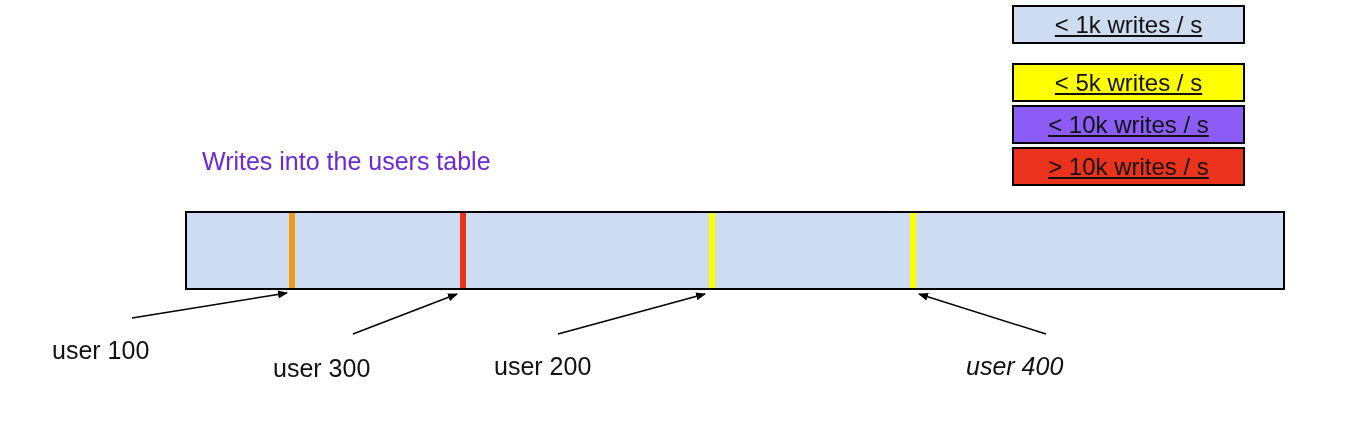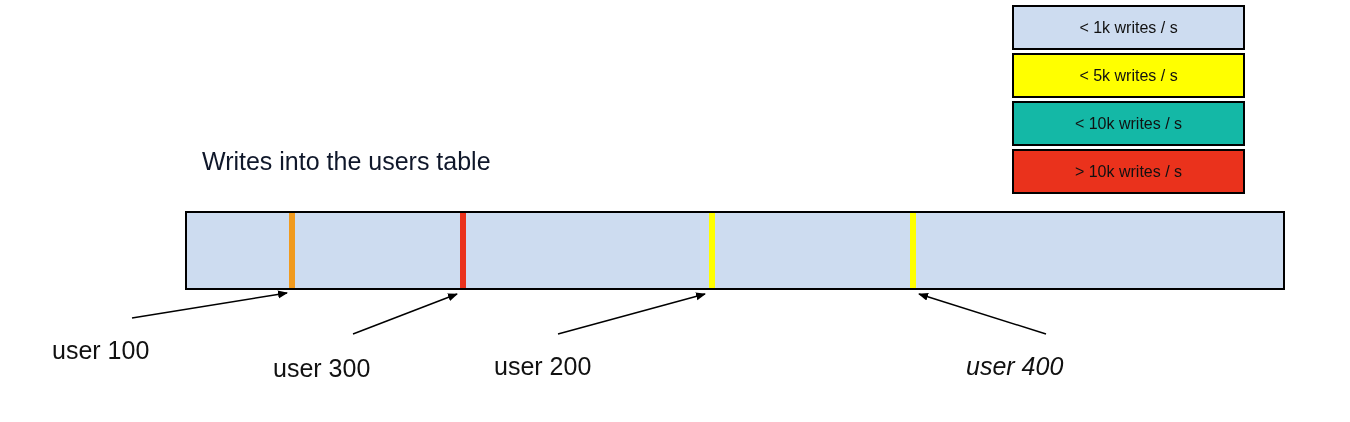--- a/index.html
+++ b/index.html
@@ -15,44 +15,45 @@
     background: #ffffff;
     overflow: hidden;
   }
 
   
   .title {
     position: absolute;
     left: 202px;
     top: 147px;
     font-size: 25px;
-    color: #0f172a;
+    color: #6d28d9;
     white-space: nowrap;
   }
 
   
   .legend {
     position: absolute;
     left: 1012px;
     top: 5px;
     width: 233px;
     display: flex;
     flex-direction: column;
     gap: 3px;
   }
   .legend-row {
     box-sizing: border-box;
-    height: 45px;
+    height: 39px;
     border: 2px solid #000000;
     display: flex;
     align-items: center;
     justify-content: center;
-    font-size: 16px;
+    font-size: 24px;
     color: #111111;
     white-space: nowrap;
+    text-decoration: underline;
   }
 
   
   .bar {
     position: absolute;
     left: 185px;
     top: 211px;
     width: 1100px;
     height: 79px;
     box-sizing: border-box;
@@ -93,22 +94,22 @@
 </style>
 </head>
 <body>
 
 <div class="canvas">
 
   <div class="title">Writes into the users table</div>
 
   <div class="legend">
     <div class="legend-row" style="background-color: rgb(205, 220, 240);">&lt; 1k writes / s</div>
-    <div class="legend-row" style="background-color: rgb(255, 255, 0);">&lt; 5k writes / s</div>
-    <div class="legend-row" style="background-color: #14b8a6;">&lt; 10k writes / s</div>
+    <div class="legend-row" style="background-color: rgb(255, 255, 0); margin-top: 16px;">&lt; 5k writes / s</div>
+    <div class="legend-row" style="background-color: #8b5cf6;">&lt; 10k writes / s</div>
     <div class="legend-row" style="background-color: rgb(234, 50, 28); text-align: center;">&gt; 10k writes / s</div>
   </div>
 
   <div class="bar" style="background-color: rgb(205, 220, 240);">
     <div class="marker marker-1" style="background-color: rgb(240, 154, 30);"></div>
     <div class="marker marker-2" style="background-color: rgb(234, 50, 28);"></div>
     <div class="marker marker-3" style="background-color: rgb(255, 255, 0);"></div>
     <div class="marker marker-4" style="background-color: rgb(255, 255, 0);"></div>
   </div>
 

